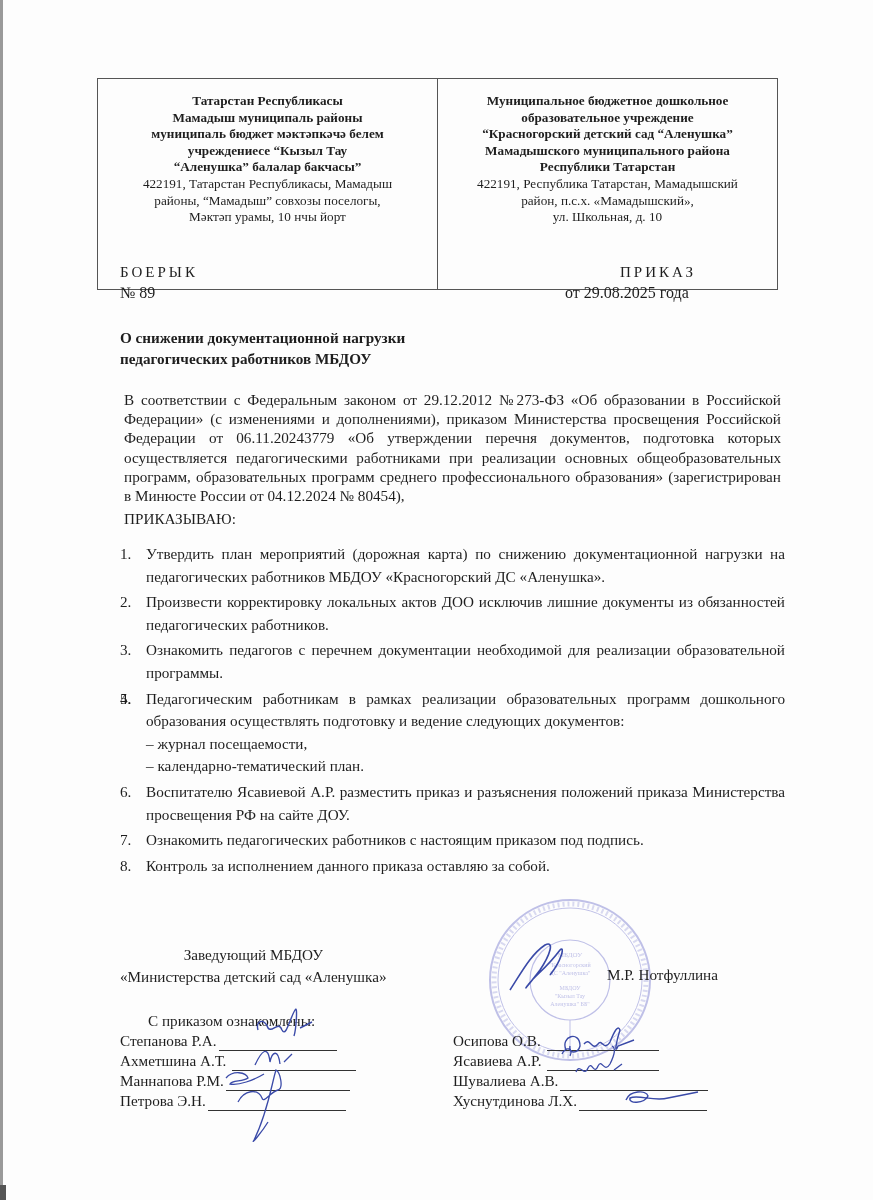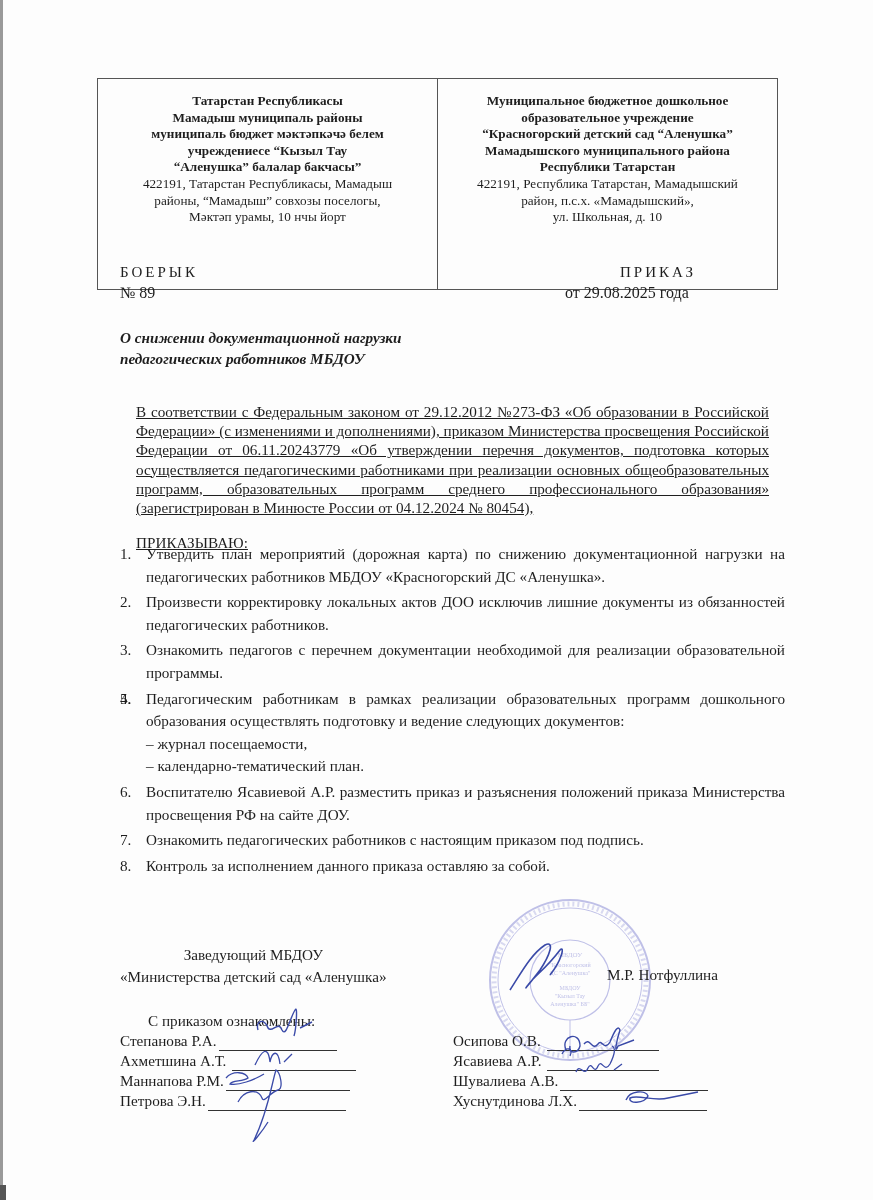--- a/index.html
+++ b/index.html
@@ -24,28 +24,28 @@
   .header-col .b { font-weight: bold; }
 
   .title-row { position: absolute; top: 262px; font-size: 15px; line-height: 20px; }
   .boerik { left: 120px; letter-spacing: 3px; }
   .num { left: 120px; top: 283px; font-size: 16px; }
   .prikaz { left: 620px; letter-spacing: 3px; }
   .date { left: 565px; top: 283px; font-size: 16px; }
 
   .subject {
     position: absolute; left: 120px; top: 327px; font-weight: bold;
-    font-size: 15.2px; line-height: 21px; font-style: italic;
+    font-size: 15.2px; line-height: 21px;
   }
 
   .body-text {
     position: absolute; left: 120px; width: 665px; top: 386px;
     font-size: 15.2px; line-height: 19.2px; text-align: justify;
   }
-  .body-text p { margin: 16px; text-decoration: underline; }
+  .body-text p { margin: 4px; }
 
   ol.items {
     position: absolute; left: 120px; top: 543px; width: 665px; margin: 0; padding: 0;
     list-style: none; font-size: 15.2px; line-height: 22.6px;
   }
   ol.items li { position: relative; padding-left: 26px; text-align: justify; margin-bottom: 3px; }
   ol.items li .n { position: absolute; left: 0; top: 0; }
   ol.items .sub { display: block; padding-left: 0; }
 
   .signoff { position: absolute; left: 120px; top: 944px; font-size: 15.2px; line-height: 22px; text-align: center; }

